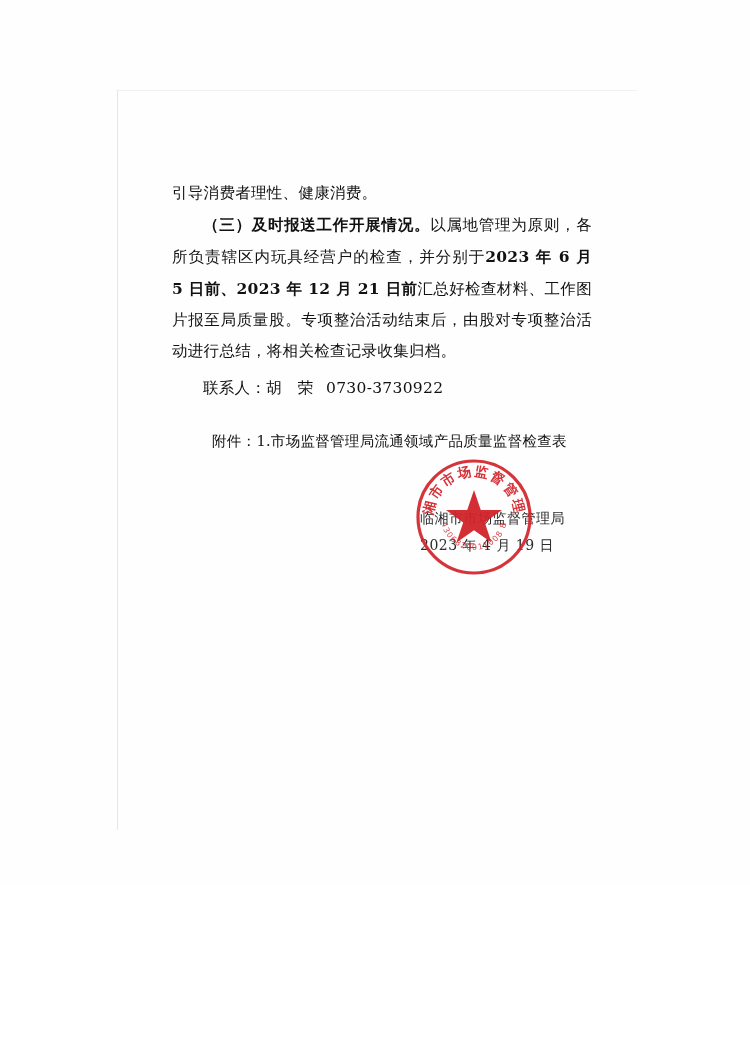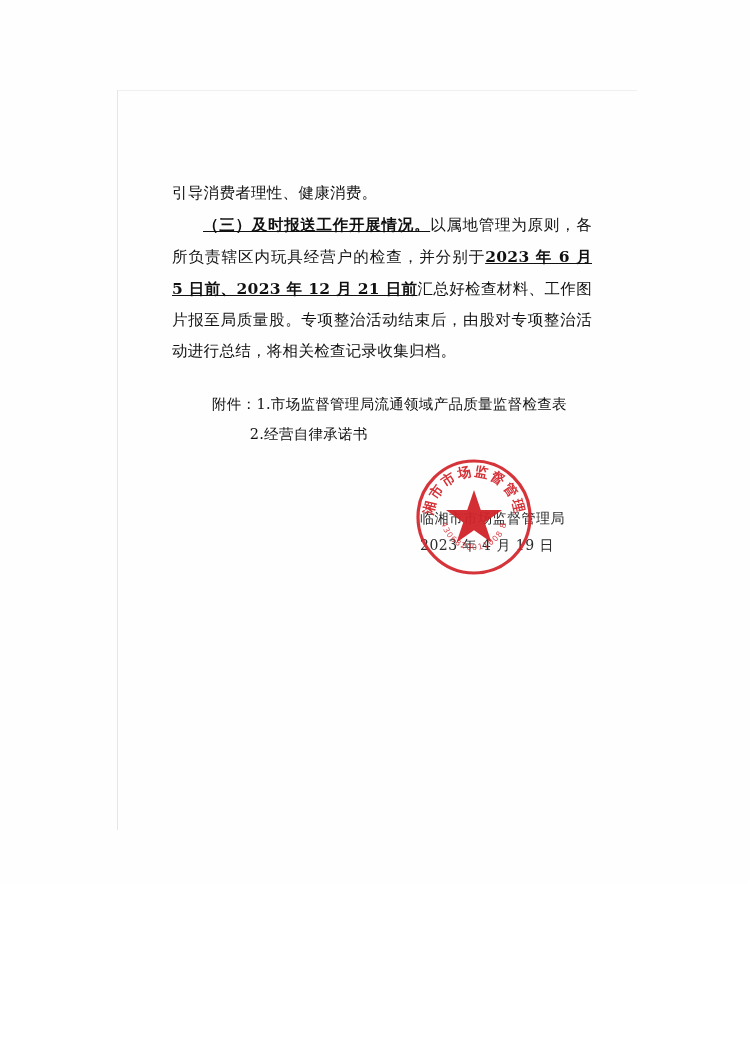--- a/index.html
+++ b/index.html
@@ -53,21 +53,20 @@
     line-height: 31px;
     color: #111111;
     letter-spacing: 0.3px;
     text-align: justify;
   }
   .para-indent {
     text-indent: 2em;
   }
   .bold-seg {
     font-weight: bold;
-    text-decoration: underline;
   }
 
   .contact-line {
     margin-top: 6px;
     font-size: 15.5px;
     line-height: 31px;
     color: #111111;
     text-indent: 2em;
     letter-spacing: 0.3px;
   }
@@ -122,27 +121,27 @@
   <div class="doc-body">
 
     <div class="para">
       <span>引导消费者理性、健康消费。</span>
     </div>
 
     <div class="para para-indent">
       <span class="bold-seg">（三）及时报送工作开展情况。</span><span>以属地管理为原则，各所负责辖区内玩具经营户的检查，并分别于</span><span class="bold-seg">2023 年 6 月 5 日前、2023 年 12 月 21 日前</span><span>汇总好检查材料、工作图片报至局质量股。专项整治活动结束后，由股对专项整治活动进行总结，将相关检查记录收集归档。</span>
     </div>
 
+    <div class="contact-line">
+      <span>联系人：</span><span>胡　荣</span><span class="contact-gap"></span><span>0730-3730922</span>
+    </div>
 
     <div class="attach-block">
       <div>
         <span>附件：</span><span>1.市场监督管理局流通领域产品质量监督检查表</span>
-      </div>
-      <div class="attach-line-2">
-        <span>2.经营自律承诺书</span>
       </div>
     </div>
 
   </div>
 
   <div class="sign-block">
     <div>临湘市市场监督管理局</div>
     <div>2023 年 4 月 19 日</div>
   </div>
 

